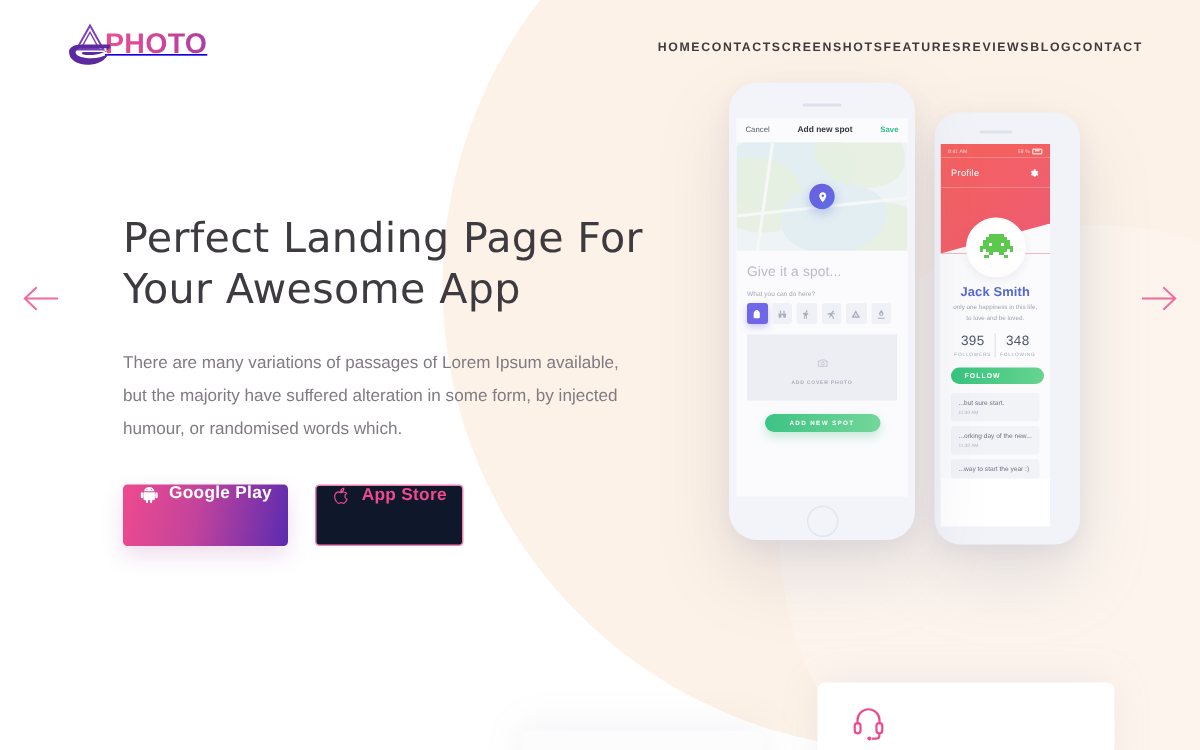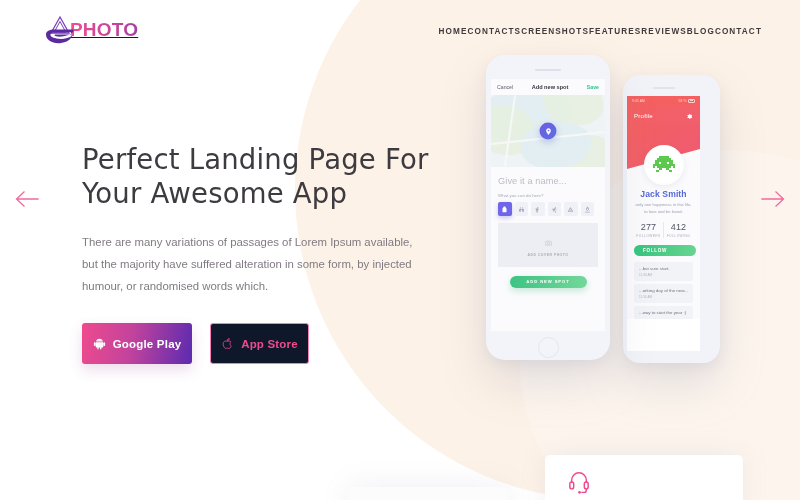--- a/index.html
+++ b/index.html
@@ -71,21 +71,21 @@
     color: #3d3a40; letter-spacing: .2px;
     font-family: "DejaVu Sans", sans-serif;
   }
   #hero-sub {
     margin-top: 20px;
     font-size: 11.4px; line-height: 1.95; color: #807b82;
     width: 348px;
   }
   #hero-btns { margin-top: 26px; display: flex; gap: 18px; align-items: center; }
   .btn {
-    display: flex; align-items: center; justify-content: center; gap: 7px;
+    display: flex; align-items: flex-start; justify-content: center; gap: 7px;
     height: 41px; border-radius: 3px;
     font-size: 11.5px; font-weight: bold; letter-spacing: .2px;
     cursor: pointer; user-select: none;
   }
   #btn-google {
     width: 110px;
     background: linear-gradient(100deg, #ef4a8e 0%, #c2439c 45%, #5b2bb0 100%);
     color: #ffffff; border: none;
     box-shadow: 0 6px 14px rgba(160,60,150,.18);
   }
@@ -401,25 +401,25 @@
             </svg>
           </div>
         </div>
 
         <div class="bk-body">
           <div class="bk-name">Jack Smith</div>
           <div class="bk-quote">only one happiness in this life, to love and be loved.</div>
 
           <div class="bk-stats">
             <div class="bk-stat">
-              <div class="bk-stat-n">277</div>
+              <div class="bk-stat-n">395</div>
               <div class="bk-stat-l">FOLLOWERS</div>
             </div>
             <div class="bk-stat">
-              <div class="bk-stat-n">412</div>
+              <div class="bk-stat-n">348</div>
               <div class="bk-stat-l">FOLLOWING</div>
             </div>
           </div>
 
           <div class="bk-follow">FOLLOW</div>
 
           <div class="bk-msgs">
             <div class="bk-msg">
               <div class="bk-msg-t">...but sure start.</div>
               <div class="bk-msg-s">11:30 AM</div>
@@ -455,21 +455,21 @@
           <div class="map-water" style="left:30px;  top:28px; width:70px; height:46px;"></div>
           <div class="map-road" style="left:18px;  top:0;   width:2px; height:72px; transform:rotate(8deg);"></div>
           <div class="map-road" style="left:0;     top:42px; width:114px; height:1.6px; transform:rotate(-6deg);"></div>
           <div class="map-pin">
             <svg width="8" height="8" viewBox="0 0 24 24" xmlns="http://www.w3.org/2000/svg">
               <path fill="#ffffff" d="M12 2C8.1 2 5 5.1 5 9c0 5.2 7 13 7 13s7-7.8 7-13c0-3.9-3.1-7-7-7zm0 9.5A2.5 2.5 0 1 1 12 6.5a2.5 2.5 0 0 1 0 5z"></path>
             </svg>
           </div>
         </div>
 
-        <div class="fr-nameinput">Give it a name...</div>
+        <div class="fr-nameinput">Give it a spot...</div>
         <div class="fr-label">What you can do here?</div>
 
         <div class="fr-icons">
           <div class="fr-ic active">
             <svg width="7" height="7" viewBox="0 0 24 24">
                 <path fill="#ffffff" d="M9 2h6v2.2c2.3.9 4 3.1 4 5.8v9a2 2 0 0 1-2 2H7a2 2 0 0 1-2-2v-9c0-2.7 1.7-4.9 4-5.8V2zm-1 10h8v5H8v-5z"></path>
               </svg>
           </div>
           <div class="fr-ic">
             <svg width="7" height="7" viewBox="0 0 24 24">

